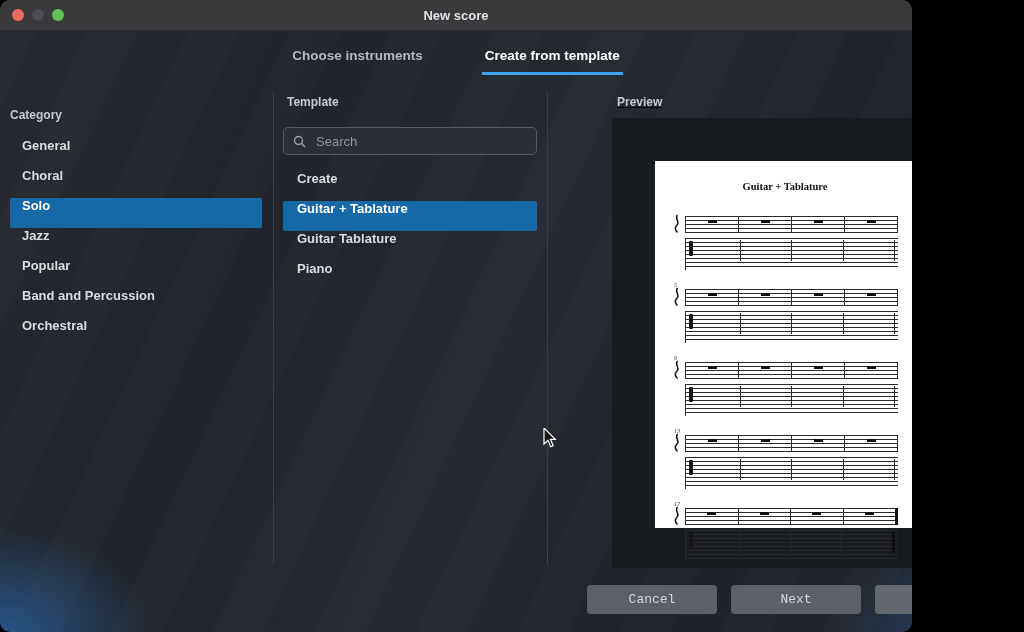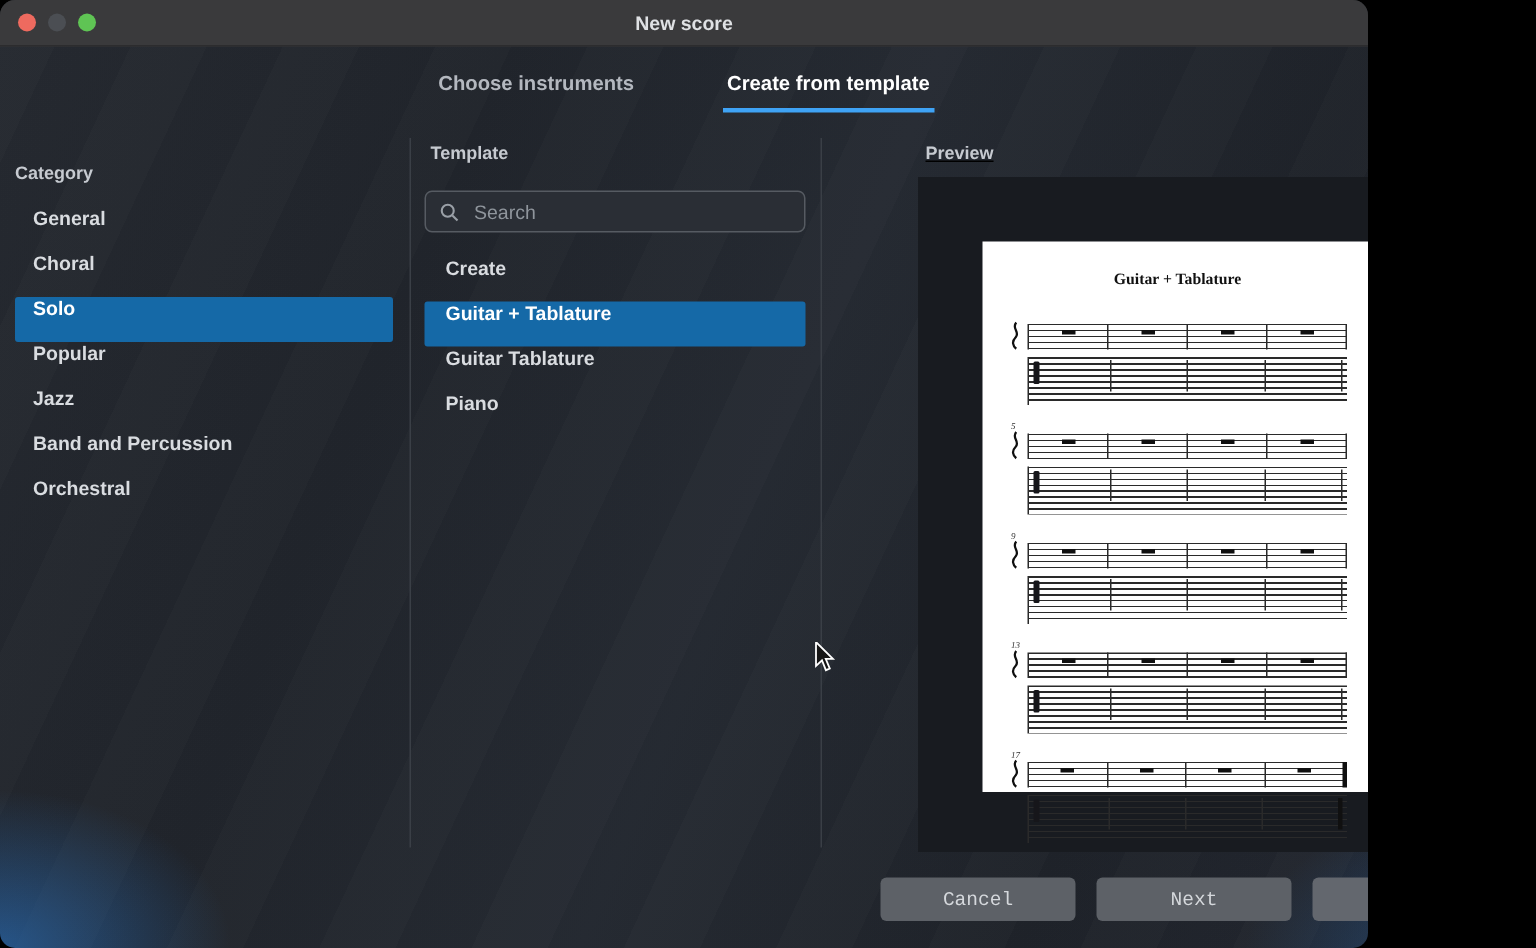--- a/index.html
+++ b/index.html
@@ -103,24 +103,24 @@
     <div class="list-item">
           <span>General</span>
         </div>
         <div class="list-item">
           <span>Choral</span>
         </div>
         <div class="list-item selected">
           <span>Solo</span>
         </div>
         <div class="list-item">
+          <span>Jazz</span>
+        </div>
+        <div class="list-item">
           <span>Popular</span>
-        </div>
-        <div class="list-item">
-          <span>Jazz</span>
         </div>
         <div class="list-item">
           <span>Band and Percussion</span>
         </div>
         <div class="list-item">
           <span>Orchestral</span>
         </div>
       </div>
   </div>
 

